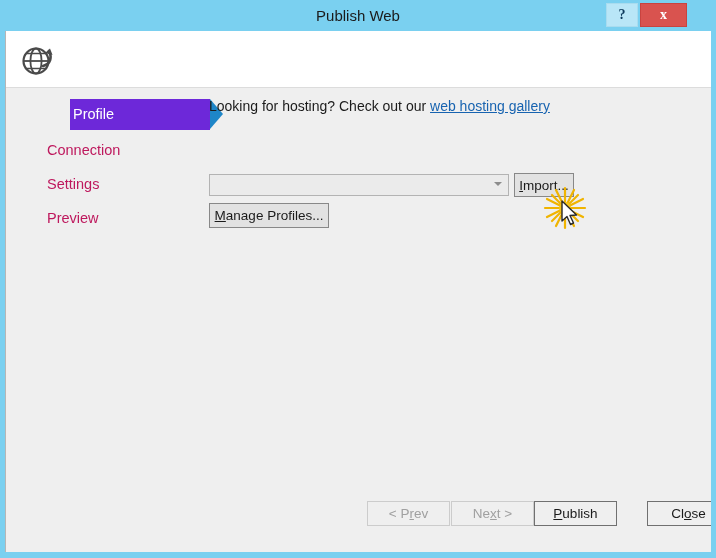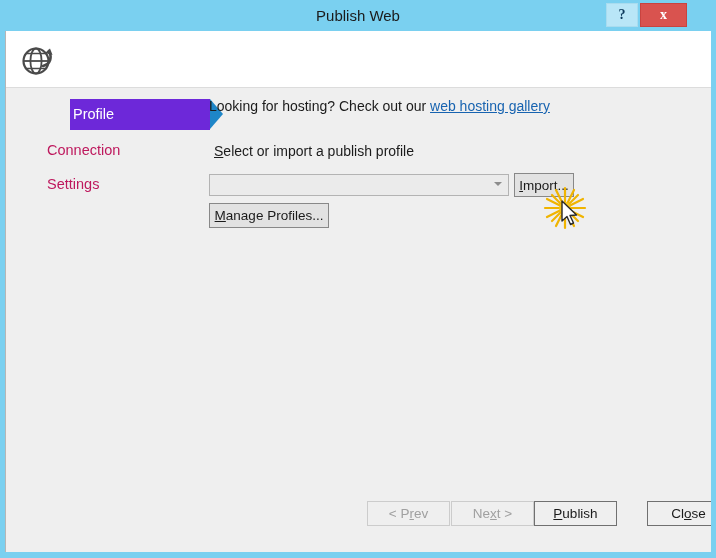--- a/index.html
+++ b/index.html
@@ -349,29 +349,31 @@
       <div id="sidebar">
         <div class="nav-item selected" id="nav-0">
           <span>Profile</span>
         </div>
         <div class="nav-item" id="nav-1">
           <span>Connection</span>
         </div>
         <div class="nav-item" id="nav-2">
           <span>Settings</span>
         </div>
+        <div class="nav-item" id="nav-3">
+          <span>Preview</span>
+        </div>
       </div>
 
       <div id="main">
 
         <div id="hosting-line">
           <span>Looking for hosting? Check out our </span><a id="hosting-link">web hosting gallery</a>
         </div>
 
-        <div id="profile-label"><span class="accel">S</span><span>elect or import a publish profile</span></div>
 
         <div id="profile-combo">
           <span id="profile-combo-value"></span>
           <span id="combo-arrow"></span>
         </div>
 
         <div class="btn" id="import-button">
             <span class="accel">I</span>
             <span>mport...</span>
           </div>

